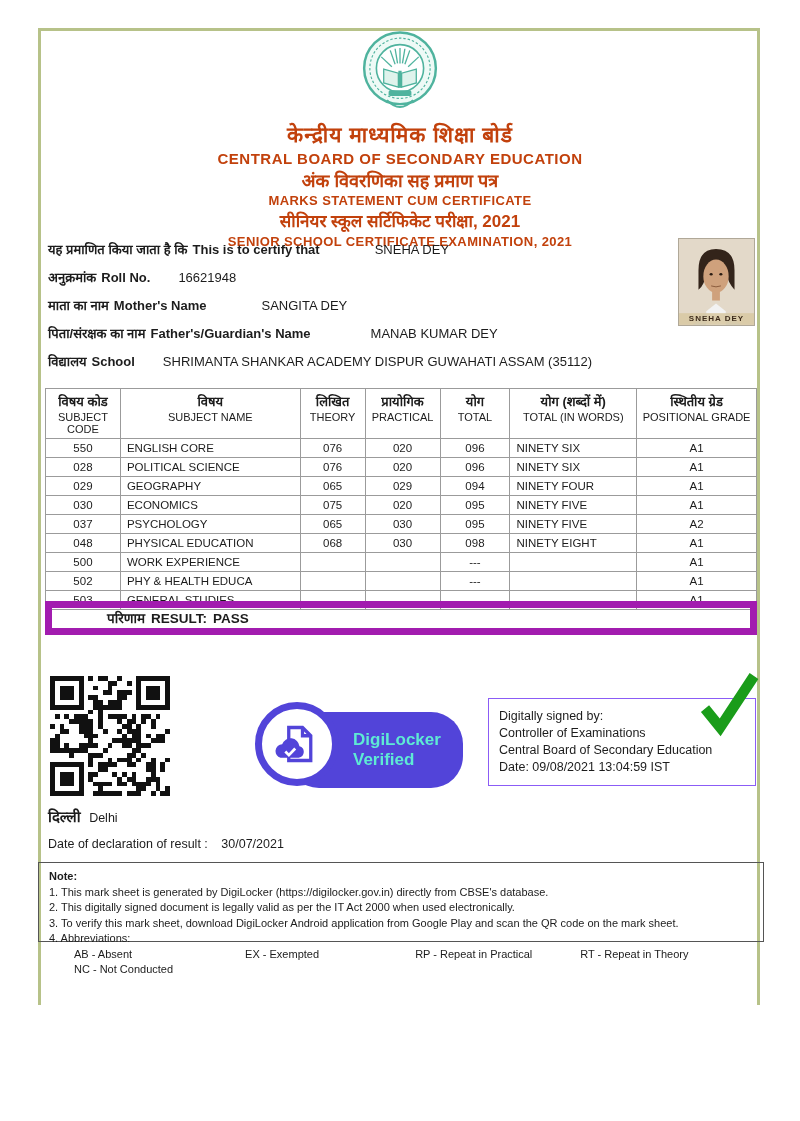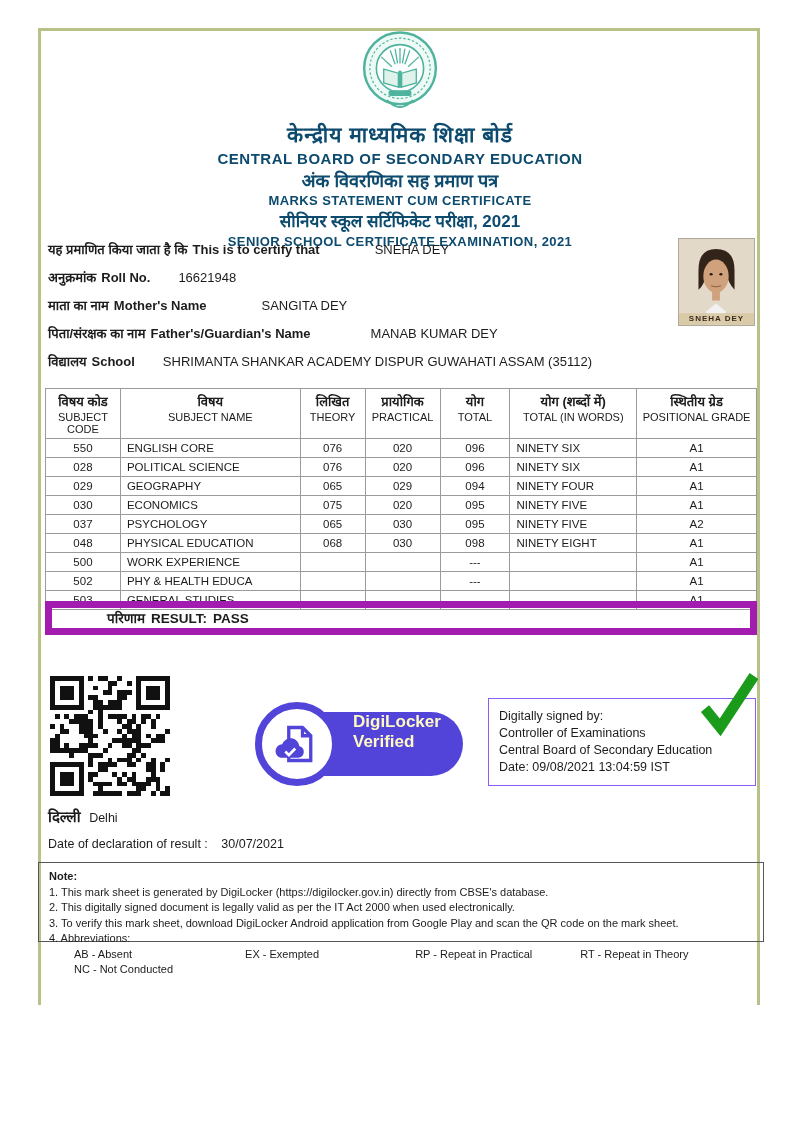--- a/index.html
+++ b/index.html
@@ -3,21 +3,21 @@
 <meta charset="utf-8">
 <style>
   * { margin:0; padding:0; box-sizing:border-box; }
   body { background:#e8e8e8; font-family:"Liberation Sans", sans-serif; }
   .page { position:relative; width:800px; height:1121px; background:#ffffff; margin:0 auto;
           color:#1c1c1c; overflow:hidden; }
   .frame { position:absolute; left:38px; top:28px; width:722px; height:977px;
            border-top:3px solid #b7c289; border-left:3px solid #b7c289; border-right:3px solid #b7c289; }
 
   
-  .header { position:absolute; left:0; top:30px; width:100%; text-align:center; color:#0c4a6e; }
+  .header { position:absolute; left:0; top:30px; width:100%; text-align:center; color:#c2410c; }
   .emblem { display:block; margin:0 auto 2px auto; }
   .h-org-hi   { font-size:21px; font-weight:bold; letter-spacing:1px; }
   .h-org-en   { font-size:15px; font-weight:bold; letter-spacing:.5px; margin-top:2px; }
   .h-doc-hi   { font-size:18px; font-weight:600; margin-top:1px; }
   .h-doc-en   { font-size:13px; font-weight:600; margin-top:1px; letter-spacing:.4px; }
   .h-exam-hi  { font-size:17px; font-weight:bold; margin-top:1px; }
   .h-exam-en  { font-size:13px; font-weight:600; margin-top:2px; letter-spacing:.4px; }
 
   
   .info { position:absolute; left:48px; top:240px; width:610px; font-size:13px; }
@@ -47,23 +47,23 @@
   .result-box { position:absolute; left:45px; top:601px; width:712px; height:34px;
                 border:7px solid #a21caf; display:flex; align-items:center; padding-left:55px;
                 font-size:13.5px; font-weight:bold; }
   .result-box span { margin-right:6px; }
 
   
   .qr { position:absolute; left:50px; top:676px; width:120px; height:120px; }
 
   
   .dl-badge { position:absolute; left:255px; top:702px; width:208px; height:84px; }
-  .dl-pill { position:absolute; left:32px; top:10px; width:176px; height:64px;
+  .dl-pill { position:absolute; left:32px; top:10px; width:176px; height:76px;
              background:#5244d9; border-radius:32px; display:flex; flex-direction:column;
-             justify-content:flex-start; padding-left:66px; color:#fef9c3; }
+             justify-content:center; padding-left:66px; color:#5eead4; }
   .dl-pill .t1 { font-size:17px; font-weight:bold; line-height:20px; }
   .dl-circle { position:absolute; left:0; top:0; width:84px; height:84px; border-radius:50%;
                background:#fff; border:7px solid #5244d9; display:flex; align-items:center;
                justify-content:center; }
 
   
   .sig-box { position:absolute; left:488px; top:698px; width:268px; height:88px;
              border:1px solid #8b5cf6; padding:9px 10px; font-size:12.5px; line-height:17px; }
   .sig-check { position:absolute; right:-8px; top:-30px; }
 

